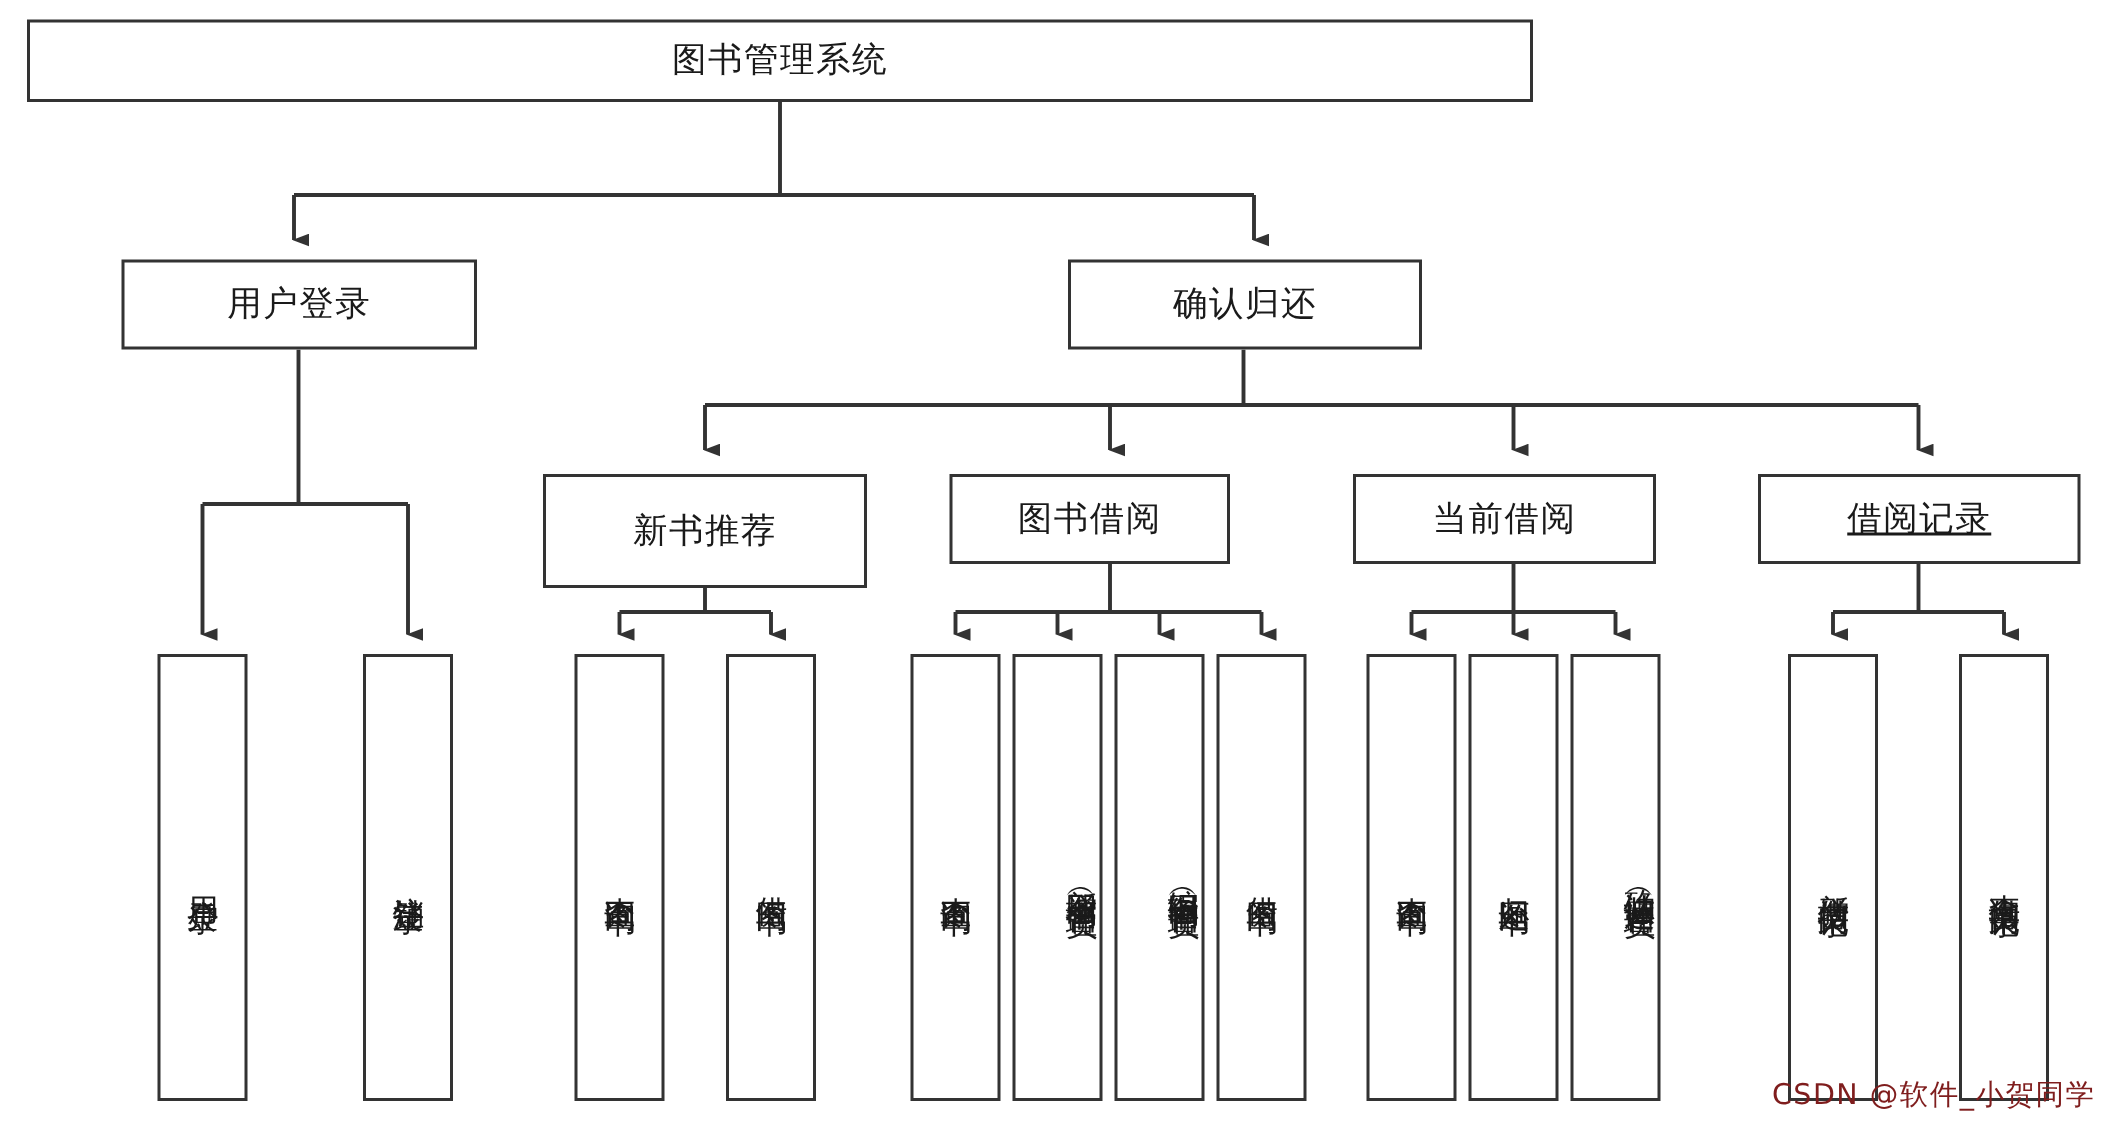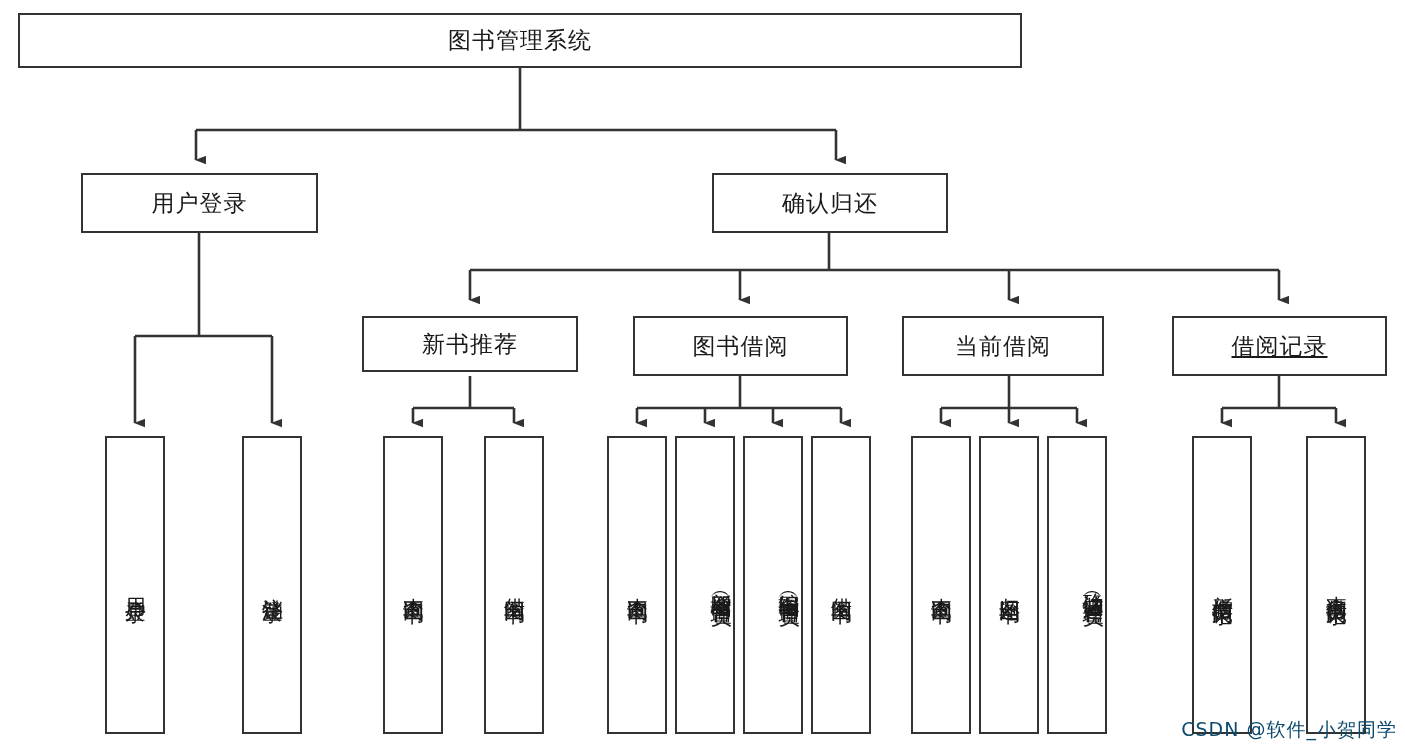--- a/index.html
+++ b/index.html
@@ -64,21 +64,21 @@
     align-items: flex-start;
   }
   .vlabel, .hlabel {
     display: block;
   }
   #watermark {
     position: absolute;
     right: 8px;
     bottom: 4px;
     font-size: 19px;
-    color: #0c4a6e;
+    color: #7f1d1d;
     letter-spacing: 1px;
     z-index: 5;
     white-space: nowrap;
   }
 </style>
 </head>
 <body>
 
 <div id="canvas">
 
@@ -136,24 +136,24 @@
     <span class="hlabel">图书管理系统</span>
   </div>
 
   <div class="node horiz" style="left:81px; top:173px; width:237px; height:60px;">
     <span class="hlabel">用户登录</span>
   </div>
   <div class="node horiz" style="left:712px; top:173px; width:236px; height:60px;">
     <span class="hlabel">确认归还</span>
   </div>
 
-  <div class="node horiz" style="left:362px; top:316px; width:216px; height:56px;">
+  <div class="node horiz" style="left:362px; top:316px; width:216px; height:76px;">
     <span class="hlabel">新书推荐</span>
   </div>
-  <div class="node horiz" style="left:633px; top:316px; width:215px; height:60px;">
+  <div class="node horiz" style="left:633px; top:316px; width:187px; height:60px;">
     <span class="hlabel">图书借阅</span>
   </div>
   <div class="node horiz" style="left:902px; top:316px; width:202px; height:60px;">
     <span class="hlabel">当前借阅</span>
   </div>
   <div class="node horiz" style="left:1172px; top:316px; width:215px; height:60px;text-decoration:underline;">
     <span class="hlabel">借阅记录</span>
   </div>
 
   <div class="node vert" style="left:105px; top:436px; width:60px; height:298px;

